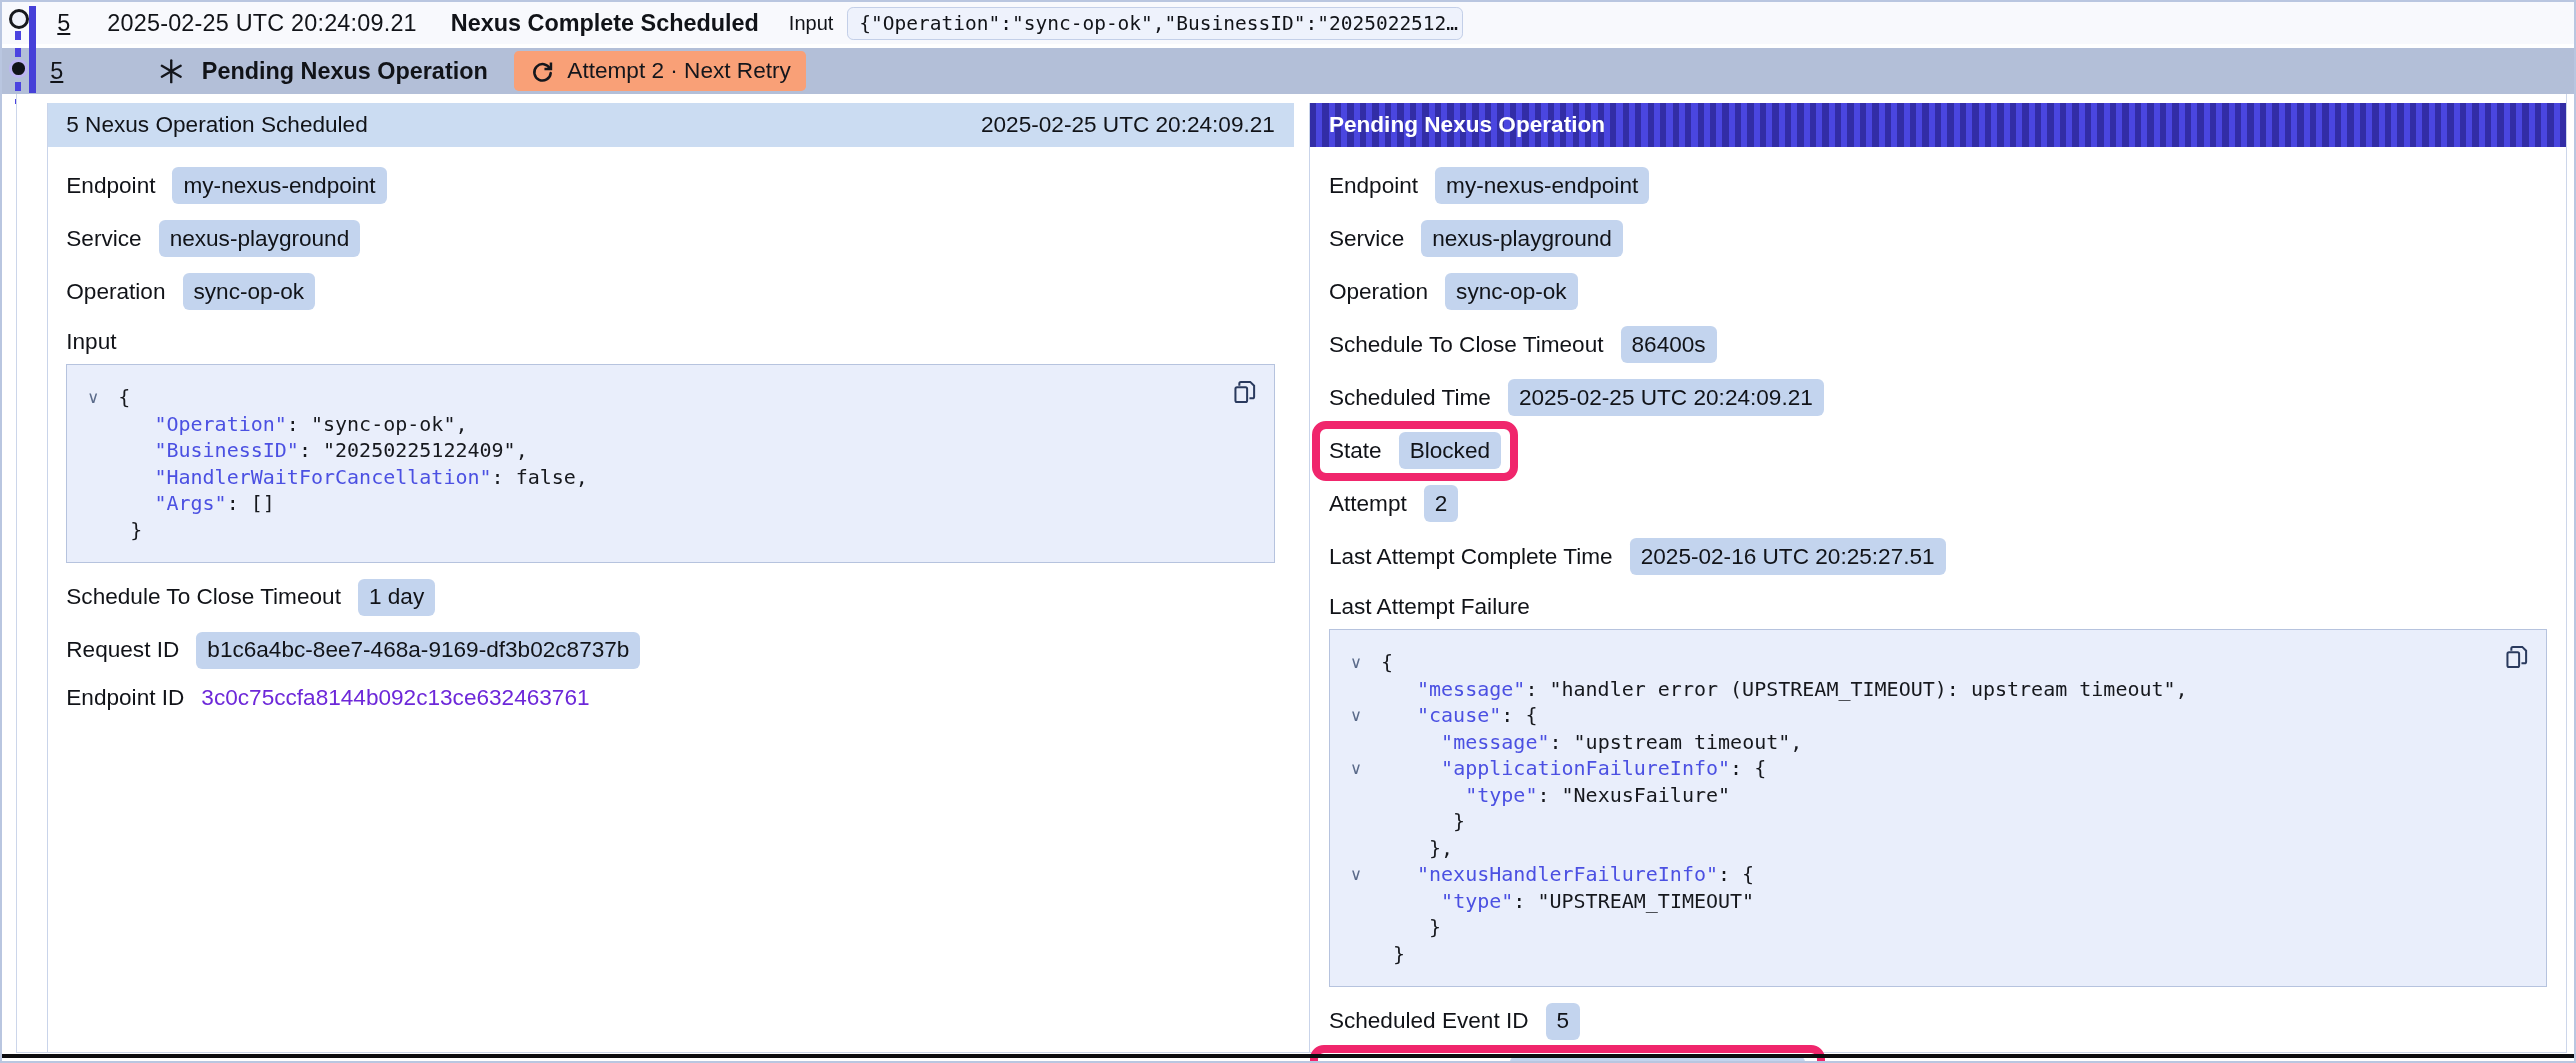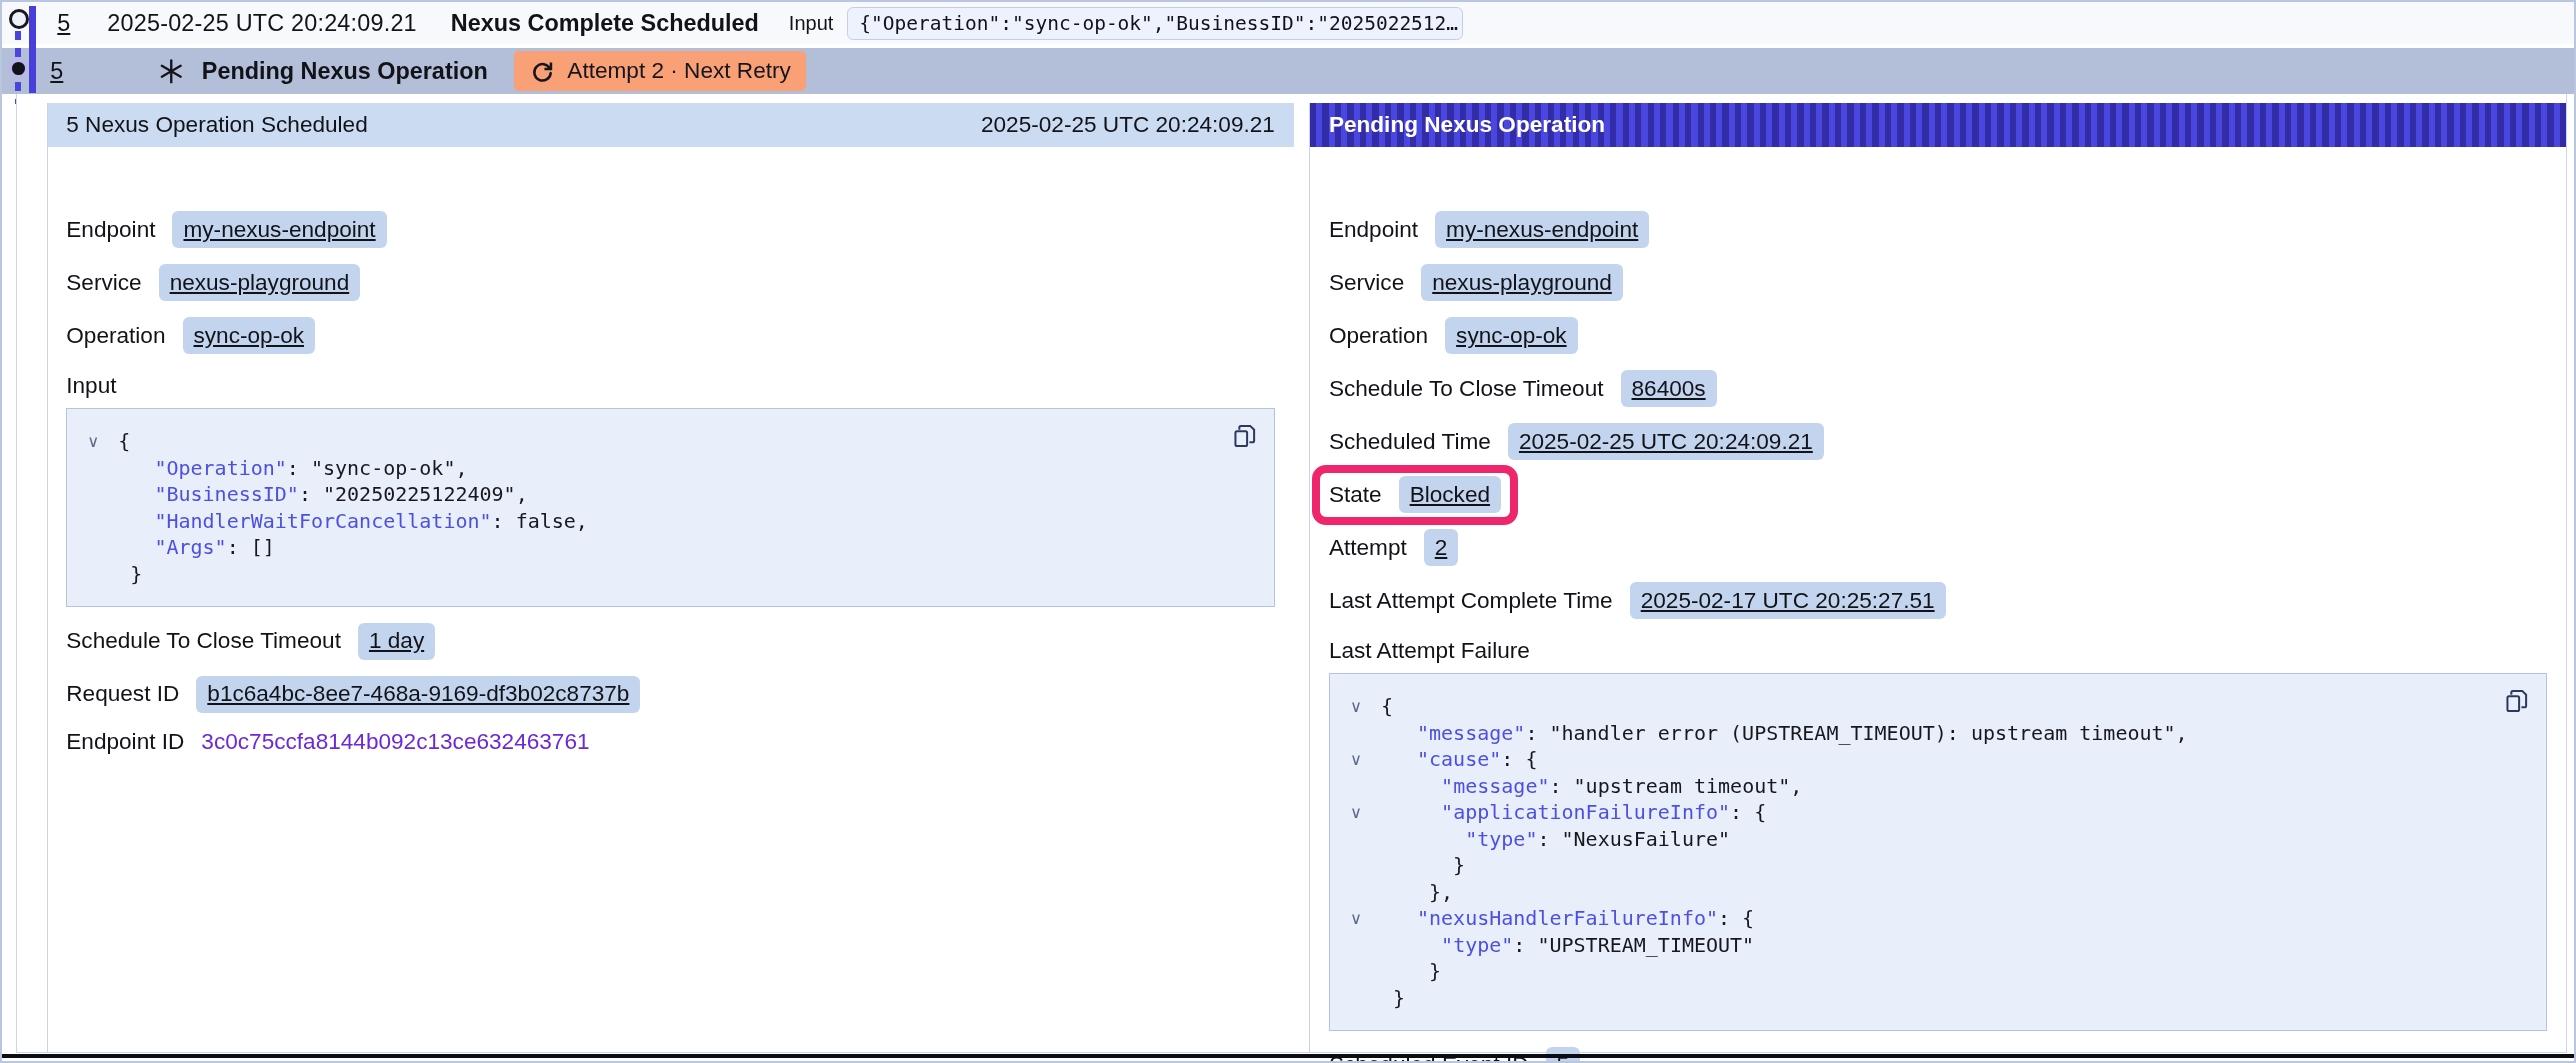--- a/index.html
+++ b/index.html
@@ -64,39 +64,39 @@
     background: #111318; border: 3.9px solid #bcb4f2; border-radius: 50%;
   }
   
   .detail {
     position: absolute; left: 15.6px; right: 9.4px; top: 94px; bottom: 10px;
     border-left: 1.6px solid #ccd6ea; border-right: 1.6px solid #ccd6ea; border-bottom: 1.6px solid #ccd6ea;
     background: #fff;
     padding: 8.6px 0 0 30px;
     display: flex; gap: 15.6px; align-items: stretch;
   }
-  .panel { border-left: 1.6px solid #c9d4ea; display: flex; flex-direction: column; gap: 44px; }
+  .panel { border-left: 1.6px solid #c9d4ea; display: flex; flex-direction: column; }
   .panel-left { width: 1247px; }
   .panel-right { flex: 1; }
   .panel-header {
     height: 44px; flex: 0 0 44px; display: flex; align-items: center;
     justify-content: space-between; padding: 0 18.7px; font-size: 22.6px;
   }
   .panel-left .panel-header { background: #cbdcf2; }
   .panel-right .panel-header {
     background: repeating-linear-gradient(90deg, #322da6 0 6.2px, #4a46e0 6.2px 12.5px);
     color: #ffffff; font-weight: 600;
   }
   .panel-body { padding: 4.7px 18.7px 0 18.7px; }
   .field-row {
     display: flex; align-items: center; gap: 17px;
     margin: 16px 0; font-size: 22.6px; width: fit-content;
     position: relative;
   }
-  .badge { background: #c3d4ee; border-radius: 6.2px; padding: 5.5px 11px; white-space: nowrap; text-decoration: underline; }
+  .badge { background: #c3d4ee; border-radius: 6.2px; padding: 5.5px 11px; white-space: nowrap; }
   .val-link { color: #6d28d9; cursor: pointer; white-space: nowrap; }
   .code-label { font-size: 22.6px; margin: 18.7px 0 9.4px 0; }
   .code-block {
     position: relative;
     background: #e9eefb; border: 1.6px solid #b6c3de;
     padding: 18.7px 22px 18.7px 51px;
     font-family: "DejaVu Sans Mono", monospace;
     font-size: 20px; line-height: 26.5px; color: #16181d;
     white-space: pre;
   }
@@ -229,21 +229,21 @@
           <span>State</span>
           <span class="badge">Blocked</span>
           <span class="annotation-box"></span>
         </div>
         <div class="field-row">
           <span>Attempt</span>
           <span class="badge">2</span>
         </div>
         <div class="field-row">
           <span>Last Attempt Complete Time</span>
-          <span class="badge">2025-02-17 UTC 20:25:27.51</span>
+          <span class="badge">2025-02-16 UTC 20:25:27.51</span>
         </div>
         <div class="code-label">Last Attempt Failure</div>
         <div class="code-block"><button class="copy-btn"><svg width="28" height="28" viewBox="0 0 36 36" fill="none">
               <path d="M12 10 V7 a2 2 0 0 1 2-2 h12 l5 5 v14 a2 2 0 0 1-2 2 h-4" stroke="#2a3a5e" stroke-width="2.6" fill="none"></path>
               <rect x="7" y="12" width="15" height="19" rx="2" stroke="#2a3a5e" stroke-width="2.6" fill="none"></rect>
             </svg></button><div class="code-line"><span class="chev">∨</span><span class="tok-p">{</span></div><div class="code-line"><span class="tok-p">   </span><span class="tok-k">"message"</span><span class="tok-p">: "handler error (UPSTREAM_TIMEOUT): upstream timeout",</span></div><div class="code-line"><span class="chev">∨</span><span class="tok-p">   </span><span class="tok-k">"cause"</span><span class="tok-p">: {</span></div><div class="code-line"><span class="tok-p">     </span><span class="tok-k">"message"</span><span class="tok-p">: "upstream timeout",</span></div><div class="code-line"><span class="chev">∨</span><span class="tok-p">     </span><span class="tok-k">"applicationFailureInfo"</span><span class="tok-p">: {</span></div><div class="code-line"><span class="tok-p">       </span><span class="tok-k">"type"</span><span class="tok-p">: "NexusFailure"</span></div><div class="code-line"><span class="tok-p">      }</span></div><div class="code-line"><span class="tok-p">    },</span></div><div class="code-line"><span class="chev">∨</span><span class="tok-p">   </span><span class="tok-k">"nexusHandlerFailureInfo"</span><span class="tok-p">: {</span></div><div class="code-line"><span class="tok-p">     </span><span class="tok-k">"type"</span><span class="tok-p">: "UPSTREAM_TIMEOUT"</span></div><div class="code-line"><span class="tok-p">    }</span></div><div class="code-line"><span class="tok-p"> }</span></div></div>
         <div class="field-row">
           <span>Scheduled Event ID</span>
           <span class="badge">5</span>
         </div>

